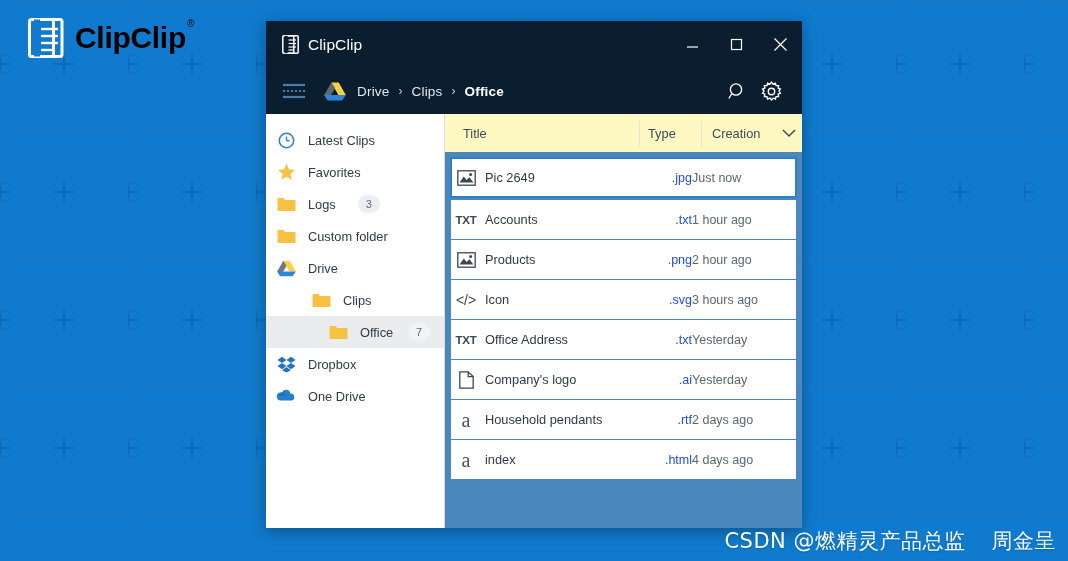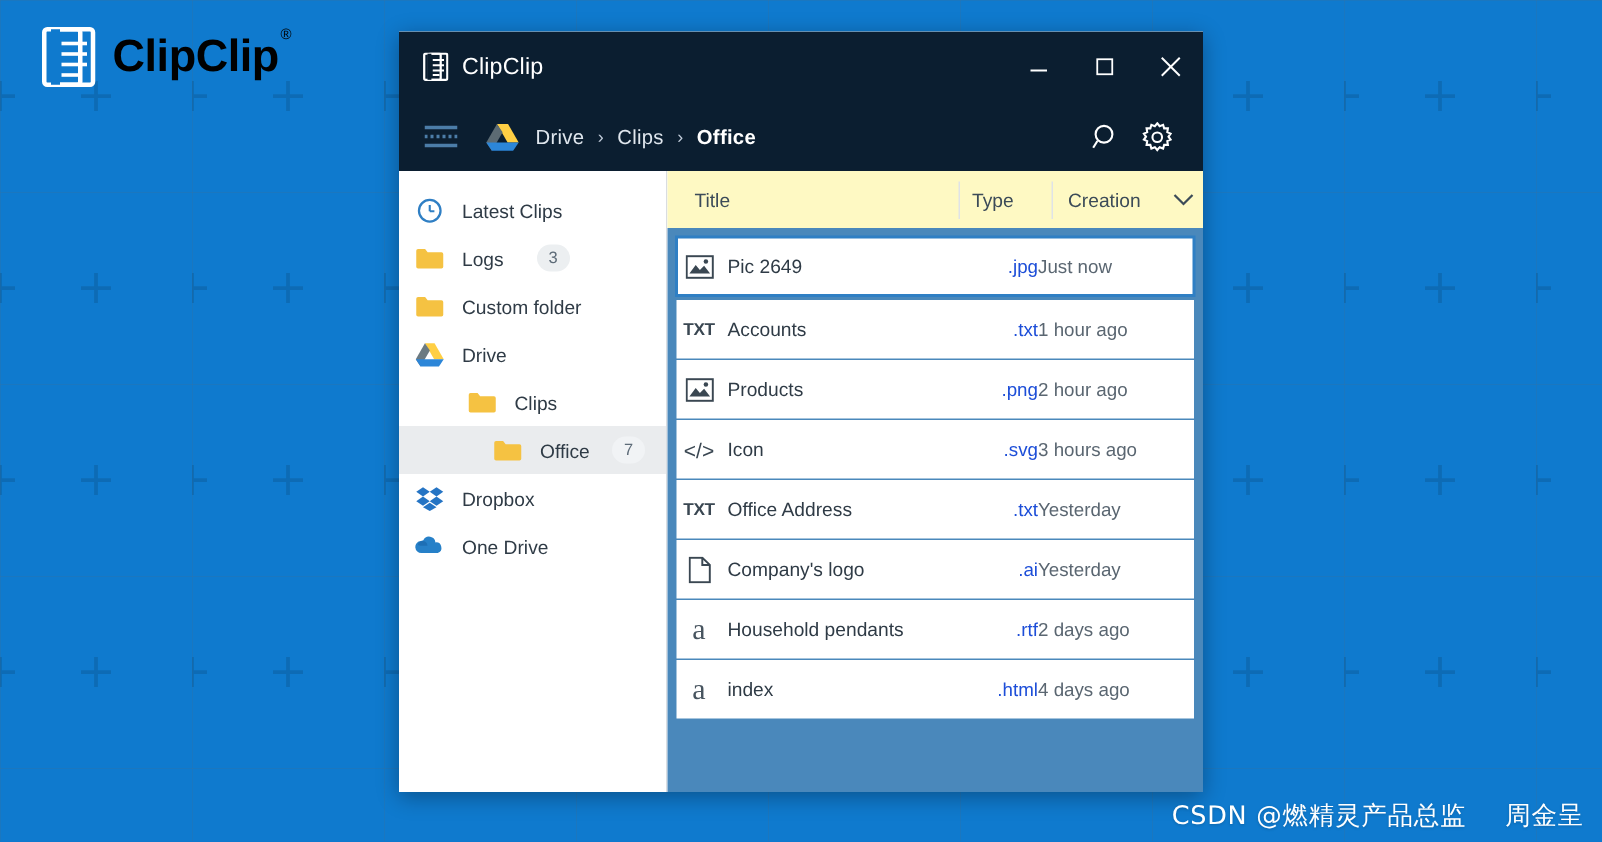--- a/index.html
+++ b/index.html
@@ -151,21 +151,21 @@
   .file-ico .code-glyph { font-size: 14px; color: #3a4752; }
   .file-ico .a-glyph { font-family: "Liberation Serif", serif; font-size: 20px; color: #47545f; line-height: 1; }
   .cell-title { flex: 1; font-size: 12.8px; color: #2f3b46; padding-left: 4px; }
   .cell-type  { width: 72px; font-size: 12.5px; color: #1d4ed8; text-align: right; }
   .cell-date  { width: 104px; font-size: 12.5px; color: #5a6671; }
 
   
   #watermark {
     position: absolute; right: 12px; bottom: 6px;
     display: flex; align-items: baseline; gap: 26px;
-    color: #ffffff; font-size: 17px; letter-spacing: 0.5px;
+    color: #ffffff; font-size: 21px; letter-spacing: 0.5px;
     text-shadow: 0 1px 2px rgba(0,0,0,0.18);
     font-family: "DejaVu Sans", sans-serif;
   }
 </style>
 </head>
 <body>
 
 <div id="desktop">
   <svg id="crosses" width="1068" height="561">
     <defs>
@@ -266,20 +266,28 @@
         <span class="side-ico">
           <svg width="17" height="17" viewBox="0 0 17 17">
             <circle cx="8.5" cy="8.5" r="7.2" fill="none" stroke="#2F7FC4" stroke-width="1.5"></circle>
             <line x1="8.5" y1="4.6" x2="8.5" y2="8.8" stroke="#2F7FC4" stroke-width="1.4"></line>
             <line x1="8.5" y1="8.8" x2="11.6" y2="8.8" stroke="#2F7FC4" stroke-width="1.4"></line>
           </svg>
         </span>
         <span class="side-label">Latest Clips</span>
       </div>
 
+      <div class="side-item">
+        <span class="side-ico">
+          <svg width="19" height="18" viewBox="0 0 19 18">
+            <path d="M9.5 0.8 L11.9 6.3 L17.8 6.9 L13.4 10.9 L14.7 16.8 L9.5 13.7 L4.3 16.8 L5.6 10.9 L1.2 6.9 L7.1 6.3 Z" fill="#F5C242"></path>
+          </svg>
+        </span>
+        <span class="side-label">Favorites</span>
+      </div>
 
       <div class="side-item">
         <span class="side-ico">
           <svg width="19" height="15" viewBox="0 0 19 15">
             <path d="M0.5 2.2 A1.2 1.2 0 0 1 1.7 1 H6.4 L8.1 3.1 H17.3 A1.2 1.2 0 0 1 18.5 4.3 V12.8 A1.2 1.2 0 0 1 17.3 14 H1.7 A1.2 1.2 0 0 1 0.5 12.8 Z" fill="#F5C242"></path>
           </svg>
         </span>
         <span class="side-label">Logs</span>
         <span class="badge">3</span>
       </div>

